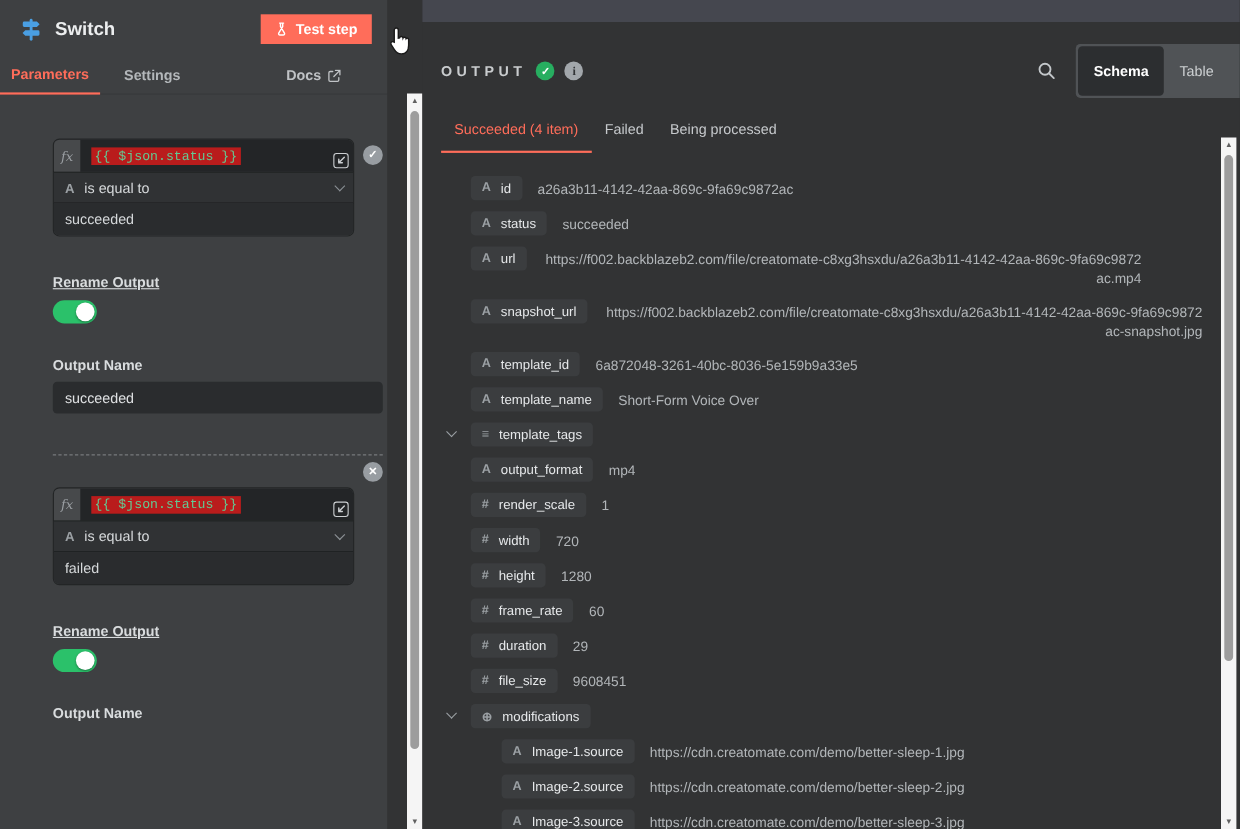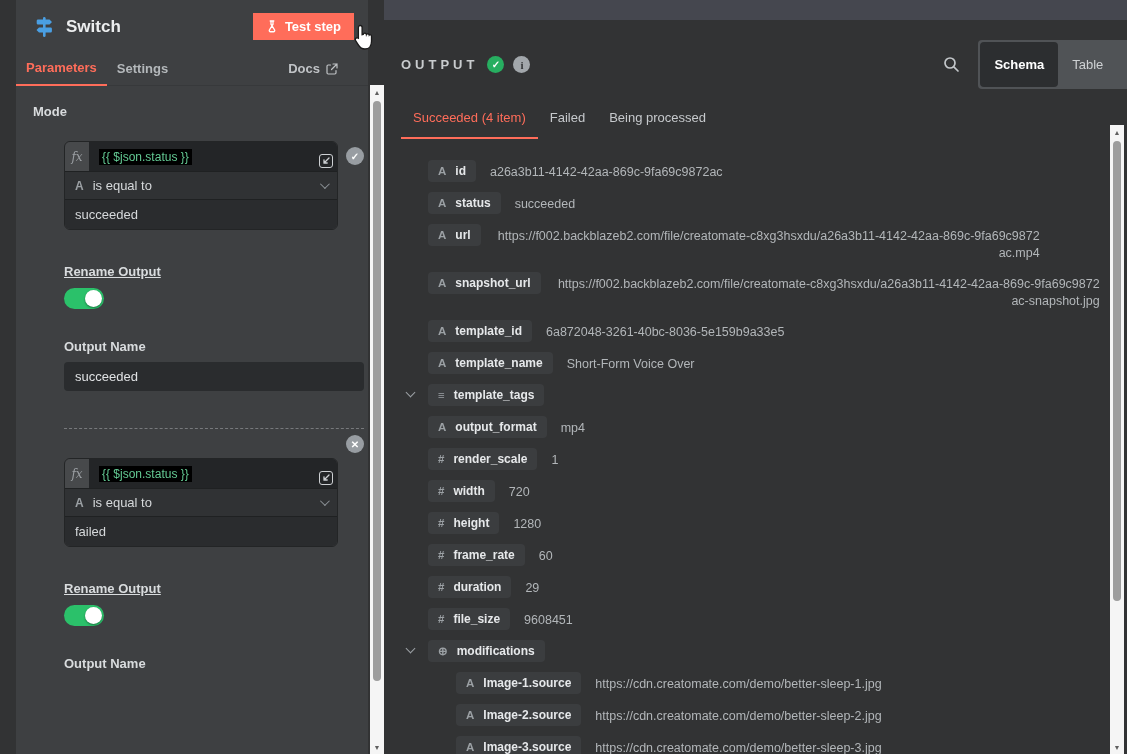--- a/index.html
+++ b/index.html
@@ -2,28 +2,28 @@
 <html><head>
 <meta charset="utf-8">
 <style>
   * { margin:0; padding:0; box-sizing:border-box; }
   html,body { width:1127px; height:754px; overflow:hidden; }
   body {
     font-family:"Liberation Sans", sans-serif;
     background:#323334; color:#d6d9db; position:relative;
   }
   
-  .left-panel{ position:absolute; left:16px; top:0; width:352px; height:754px; background:#3e4042; }
+  .left-panel{ position:absolute; left:0; top:0; width:352px; height:754px; background:#3e4042; }
   .lp-header{ display:flex; align-items:center; padding:13px 14px 8px 16px; }
   .node-icon{ width:24px; height:24px; margin-right:10px; flex:none; }
   .lp-title{ font-size:17px; font-weight:700; color:#eceeef; flex:1; }
   .test-step-btn{ background:#ff6d5a; color:#fff; border:none; border-radius:0;
     font-family:inherit; font-size:13px; font-weight:700; padding:6px 13px;
     display:flex; align-items:center; gap:7px; cursor:pointer; }
-  .lp-tabs{ display:flex; align-items:flex-end; padding:6px 20px 0 0; border-bottom:1px solid #37393b; }
+  .lp-tabs{ display:flex; align-items:flex-end; padding:6px 32px 0 0; border-bottom:1px solid #37393b;gap:12px; }
   .lp-tab{ font-size:13px; font-weight:700; color:#b4b8bb; padding:6px 10px 9px 10px; cursor:pointer; }
   .lp-tab.active{ color:#ff6d5a; border-bottom:2px solid #ff6d5a; margin-bottom:-1px; }
   .lp-tab.docs{ margin-left:auto; display:flex; align-items:center; gap:6px; color:#c0c3c6; }
   .lp-body{ padding:18px 22px 0 17px; }
   .field-label{ font-size:13px; font-weight:700; color:#d9dcde; margin-bottom:8px; }
   .select-box{ background:#2a2c2e; border-radius:4px; height:29px; display:flex; align-items:center;
     padding:0 12px; font-size:13px; color:#dfe1e3; cursor:pointer; }
   .select-box .chev{ margin-left:auto; }
   .chev{ width:7px; height:7px; border-right:1.8px solid #8b9095; border-bottom:1.8px solid #8b9095;
     transform:rotate(45deg) translateY(-2px); display:inline-block; }
@@ -31,22 +31,22 @@
     border-bottom:1px solid #55575a; }
   .rules-wrap{ margin-left:31px; width:300px; }
   .rule + .rule{ border-top:1px dashed #77797c; margin-top:37px; padding-top:29px; }
   .rule{ margin-top:22px; position:relative; }
   .rule-card{ width:274px; border-radius:6px; overflow:hidden; border:1px solid #232526; }
   .rc-row{ height:29px; display:flex; align-items:center; font-size:13px; color:#d6d9db; }
   .rc-expr{ background:#232527; position:relative; padding:0; }
   .fx-tag{ width:24px; height:100%; background:#47494b; color:#9b9fa3; font-style:italic;
     display:flex; align-items:center; justify-content:center; font-size:12px; flex:none;
     font-family:"DejaVu Serif", serif; }
-  .expr-text{ font-family:Liberation Sans, sans-serif; font-size:12px; color:#63c993;
-    background:#000000; margin-left:10px; padding:1px 3px; white-space:pre; }
+  .expr-text{ font-family:Liberation Mono, monospace; font-size:12px; color:#63c993;
+    background:#b91c1c; margin-left:10px; padding:1px 3px; white-space:pre; }
   .expand-box{ position:absolute; right:4px; bottom:3px; width:14px; height:14px;
     border:1.5px solid #cdd0d3; border-radius:3px; cursor:pointer; }
   .expand-box svg{ position:absolute; left:1px; top:1px; }
   .rc-op{ background:#303234; border-top:1px solid #1f2122; border-bottom:1px solid #1f2122;
     padding:0 10px; cursor:pointer; }
   .op-a{ color:#9ba0a4; font-weight:700; font-size:12px; margin-right:9px; }
   .rc-op .chev{ margin-left:auto; }
   .rc-val{ background:#2a2c2e; padding:0 10px; }
   .status-ico{ position:absolute; right:0; top:6px; width:18px; height:18px; border-radius:50%;
     background:#989da2; color:#fff; display:flex; align-items:center; justify-content:center;
@@ -91,21 +91,21 @@
   .branch-tab.active{ color:#ff6d5a; border-bottom:2px solid #ff6d5a; }
   .schema-list{ margin-top:21px; }
   .schema-row{ display:flex; align-items:flex-start; margin-bottom:10px; padding-left:44px; position:relative; }
   .schema-row.indent{ padding-left:72px; }
   .schema-row .row-chev{ display:none; position:absolute; left:23px; top:5px; width:7px; height:7px;
     border-right:1.8px solid #9ba0a4; border-bottom:1.8px solid #9ba0a4; transform:rotate(45deg); cursor:pointer; }
   .schema-row.collapsible .row-chev{ display:block; }
   .pill{ background:#3b3d3f; border-radius:4px; padding:3px 10px; display:flex; align-items:center;
     gap:9px; flex:none; min-height:22px; cursor:default; }
   .pill .t-ico{ color:#9ba0a4; font-size:11.5px; font-weight:600; }
-  .pill .key{ color:#e6e8ea; font-size:12px; font-weight:700; }
+  .pill .key{ color:#e6e8ea; font-size:12px; font-weight:400; }
   .schema-value{ color:#b2b6b9; font-size:12.5px; margin-left:14px; line-height:1.35;
     padding-top:4px; max-width:545px; word-break:break-all; }
   
   .cursor{ position:absolute; left:352px; top:24px; z-index:50; pointer-events:none; }
 </style>
 </head>
 <body>
 
 <div class="left-panel">
   <div class="lp-header">
@@ -126,21 +126,20 @@
     <div class="lp-tab active">Parameters</div>
     <div class="lp-tab">Settings</div>
     <div class="lp-tab docs">
       <span>Docs</span>
       <svg width="12" height="12" viewBox="0 0 12 12">
         <path d="M4.5 2H2.2A1.2 1.2 0 0 0 1 3.2v6.6A1.2 1.2 0 0 0 2.2 11h6.6A1.2 1.2 0 0 0 10 9.8V7.5M7 1h4v4M11 1 5.5 6.5" fill="none" stroke="#c0c3c6" stroke-width="1.2" stroke-linecap="round"></path>
       </svg>
     </div>
   </div>
   <div class="lp-body">
-    <div class="field-label">Mode</div>
 
     <div class="rules-wrap">
 
         <div class="rule">
           <div class="rule-card">
             <div class="rc-row rc-expr">
               <span class="fx-tag">fx</span>
               <span class="expr-text">{{ $json.status }}</span>
               <span class="expand-box">
                 <svg width="10" height="10" viewBox="0 0 10 10">

